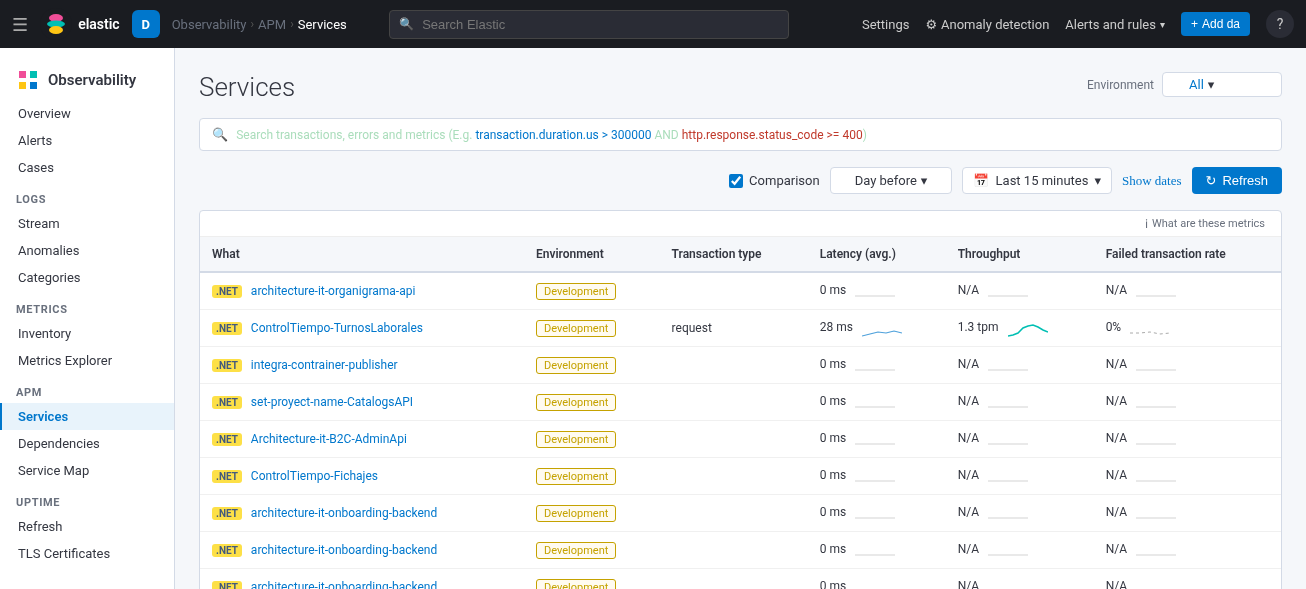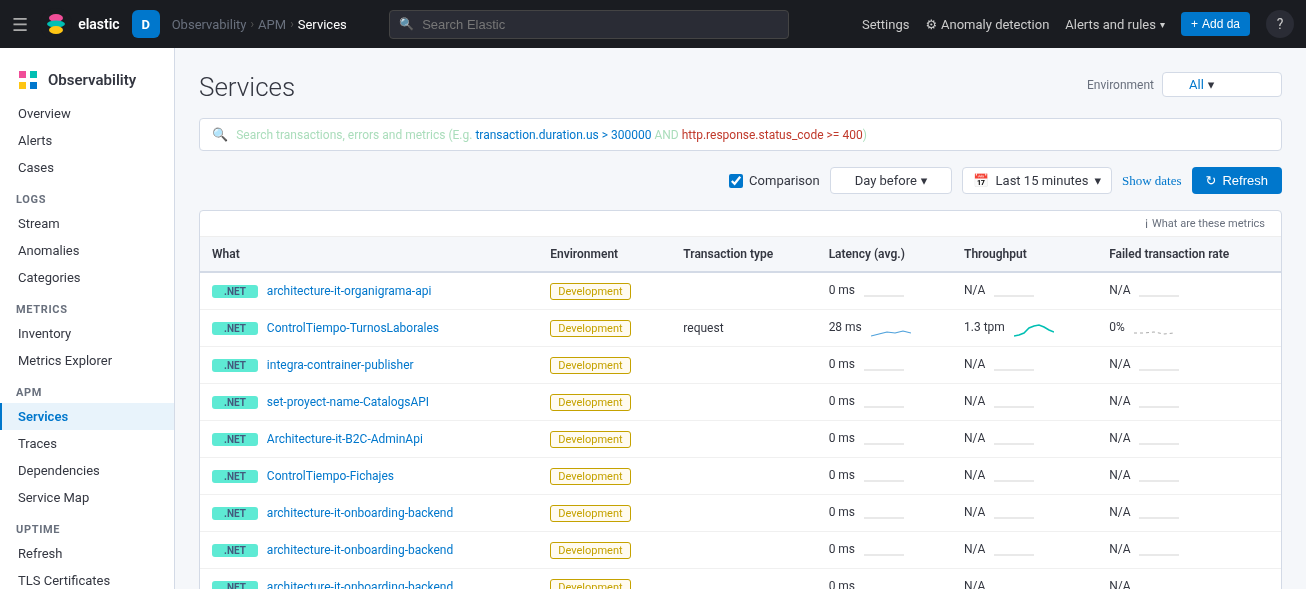--- a/index.html
+++ b/index.html
@@ -69,21 +69,21 @@
     .refresh-btn { background: #0077cc; color: #fff; border: none; border-radius: 4px; padding: 6px 14px; font-size: 13px; cursor: pointer; display: flex; align-items: center; gap: 6px; font-weight: 500; }
 
     
     .services-table { background: #fff; border: 1px solid #d3dae6; border-radius: 4px; overflow: hidden; }
     .table-metrics-note { text-align: right; padding: 4px 16px; font-size: 11px; color: #69707d; border-bottom: 1px solid #eee; display: flex; align-items: center; justify-content: flex-end; gap: 4px; }
     .table-metrics-note .info-icon { color: #69707d; font-size: 12px; }
     table { width: 100%; border-collapse: collapse; }
     thead th { background: #f5f7fa; font-size: 12px; font-weight: 600; color: #343741; padding: 10px 12px; text-align: left; border-bottom: 2px solid #d3dae6; white-space: nowrap; }
     tbody tr { border-bottom: 1px solid #f0f0f0; }
     tbody td { padding: 8px 12px; font-size: 12px; color: #343741; vertical-align: middle; }
-    .net-badge { background: #5eead4; color: #435a7d; font-size: 10px; font-weight: 700; border-radius: 3px; padding: 1px 12px; margin-right: 6px; }
+    .net-badge { background: #fde047; color: #435a7d; font-size: 10px; font-weight: 700; border-radius: 3px; padding: 1px 4px; margin-right: 6px; }
     .service-link { color: #0077cc; cursor: pointer; text-decoration: none; }
     .env-tag { border: 1px solid #c5a200; color: #c5a200; border-radius: 3px; padding: 1px 7px; font-size: 11px; background: #fffbf0; }
     .tx-type { color: #343741; font-size: 12px; }
     .latency-val { font-size: 12px; color: #343741; }
     .mini-chart { display: inline-block; width: 40px; height: 20px; vertical-align: middle; margin-left: 6px; }
     .throughput-val { color: #343741; font-size: 12px; }
     .failed-val { color: #343741; font-size: 12px; }
     .sparkline-area { fill: none; stroke: #0077cc; stroke-width: 1.2; opacity: 0.7; }
   </style>
 </head>
@@ -148,21 +148,20 @@
     <div class="sidebar-item">Stream</div>
     <div class="sidebar-item">Anomalies</div>
     <div class="sidebar-item">Categories</div>
 
     <div class="sidebar-section-label">Metrics</div>
     <div class="sidebar-item">Inventory</div>
     <div class="sidebar-item">Metrics Explorer</div>
 
     <div class="sidebar-section-label">APM</div>
     <div class="sidebar-item active">Services</div>
-    <div class="sidebar-item">Traces</div>
     <div class="sidebar-item">Dependencies</div>
     <div class="sidebar-item">Service Map</div>
 
     <div class="sidebar-section-label">Uptime</div>
     <div class="sidebar-item">Refresh</div>
     <div class="sidebar-item">TLS Certificates</div>
   </aside>
 
   <main class="main-content">
     <div class="content-inner">

